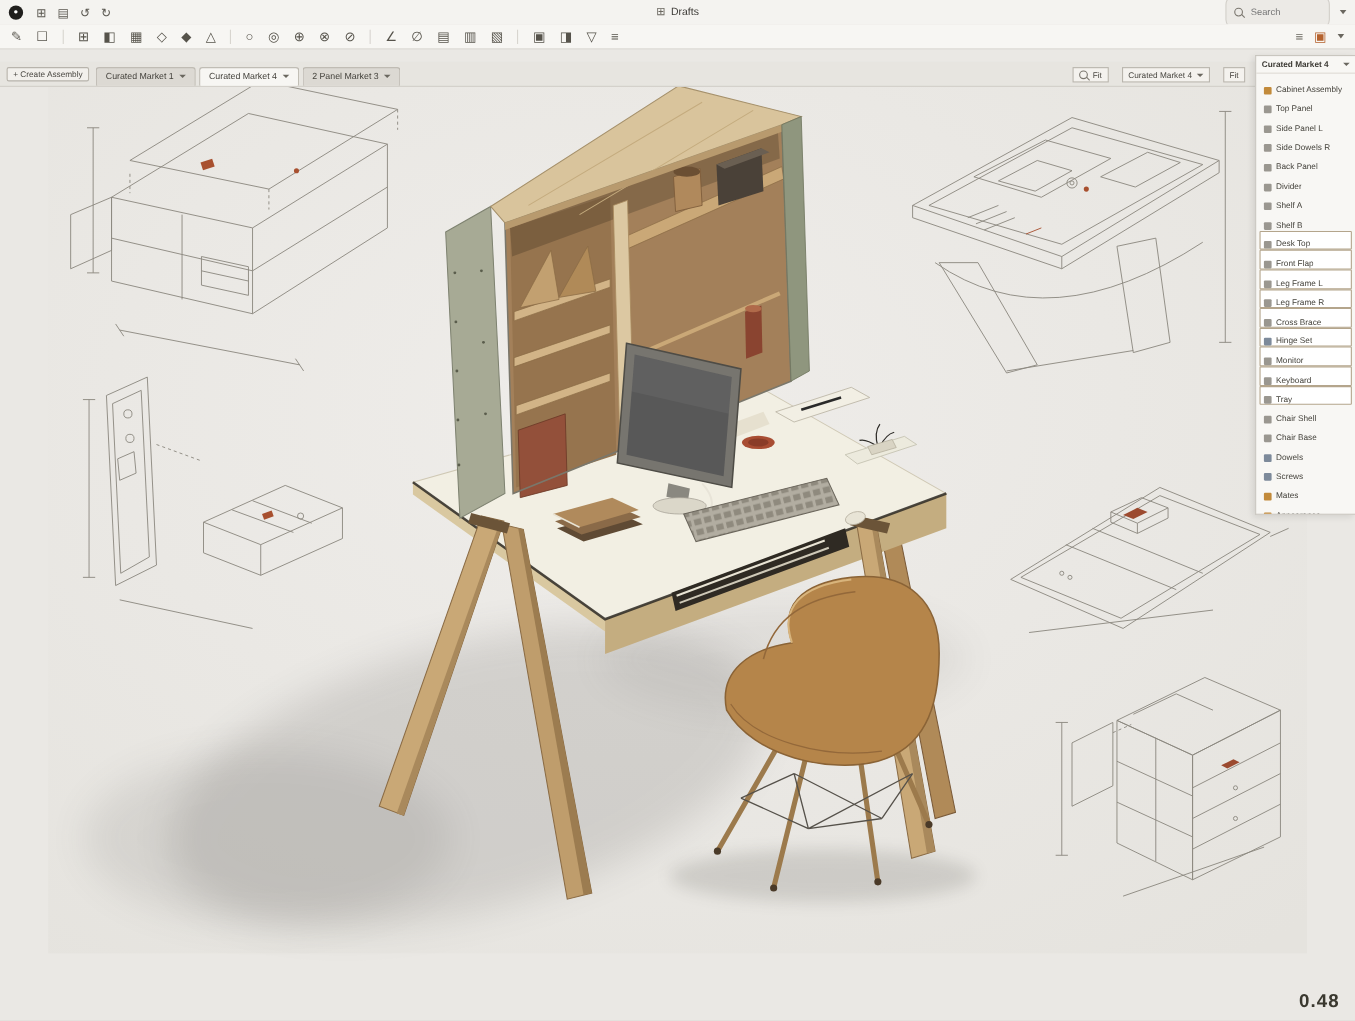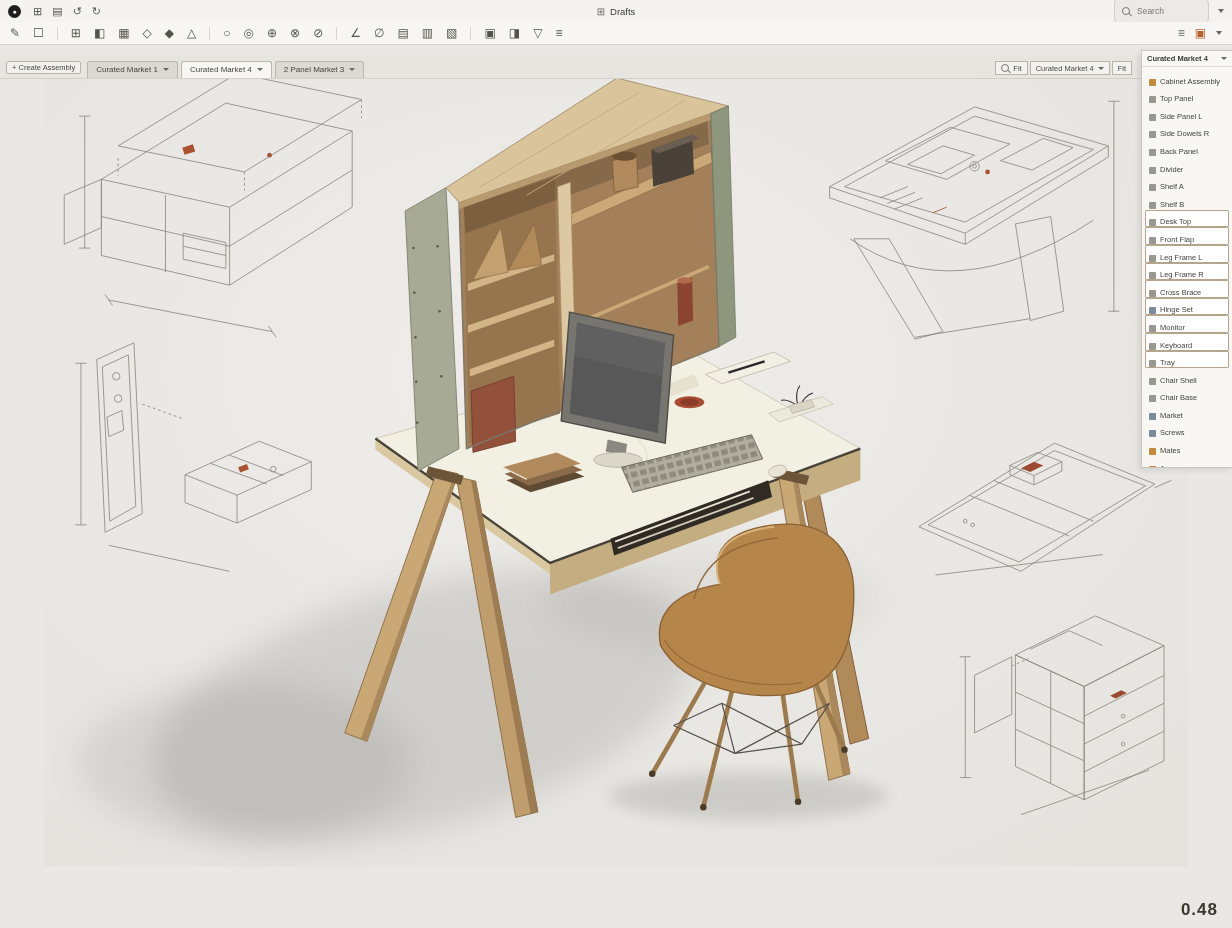--- a/index.html
+++ b/index.html
@@ -42,21 +42,21 @@
           border-bottom:1px solid #d2cfc9;display:flex;align-items:flex-end;padding:0 4px;z-index:25}
   .chip{font-size:7.5px;border:1px solid #b8b4ac;background:#f2f0ec;color:#4a4842;
         padding:1px 5px;margin:0 6px 4px 2px;border-radius:2px;white-space:nowrap}
   .tabs{display:flex;align-items:flex-end}
   .tab{font-size:8px;color:#45433d;background:#dcd9d3;border:1px solid #bcb8b0;border-bottom:none;
        padding:3px 8px 4px;margin-right:3px;border-radius:3px 3px 0 0;display:flex;gap:5px;
        align-items:center;max-width:118px;white-space:nowrap;overflow:hidden}
   .tab.active{background:#f7f6f3}
   .tchev{width:0;height:0;border-left:3px solid transparent;border-right:3px solid transparent;
          border-top:3.5px solid #6a675f;flex:none}
-  .tabbar-right{margin-left:auto;margin-right:96px;display:flex;gap:2px;align-items:center;
+  .tabbar-right{margin-left:auto;margin-right:96px;display:flex;gap:12px;align-items:center;
                 margin-bottom:3px}
   .mini-box{font-size:7.5px;border:1px solid #b8b4ac;background:#f4f2ee;padding:1.5px 5px;
             color:#4a4842;display:flex;gap:4px;align-items:center;white-space:nowrap}
 
   
   .canvas{position:absolute;top:66px;left:0;width:1232px;height:862px;z-index:1}
   .canvas svg{display:block}
 
   
   .panel{position:absolute;top:50px;right:0;width:90px;height:416px;background:#f8f7f4;
@@ -473,21 +473,21 @@
       <div class="row" data-icon="part">
         <span class="ricon"></span>
         <span class="rlabel">Chair Shell</span>
       </div>
       <div class="row" data-icon="part">
         <span class="ricon"></span>
         <span class="rlabel">Chair Base</span>
       </div>
       <div class="row" data-icon="hw">
         <span class="ricon"></span>
-        <span class="rlabel">Market</span>
+        <span class="rlabel">Dowels</span>
       </div>
       <div class="row" data-icon="hw">
         <span class="ricon"></span>
         <span class="rlabel">Screws</span>
       </div>
       <div class="row" data-icon="folder">
         <span class="ricon"></span>
         <span class="rlabel">Mates</span>
       </div>
       <div class="row" data-icon="folder">

